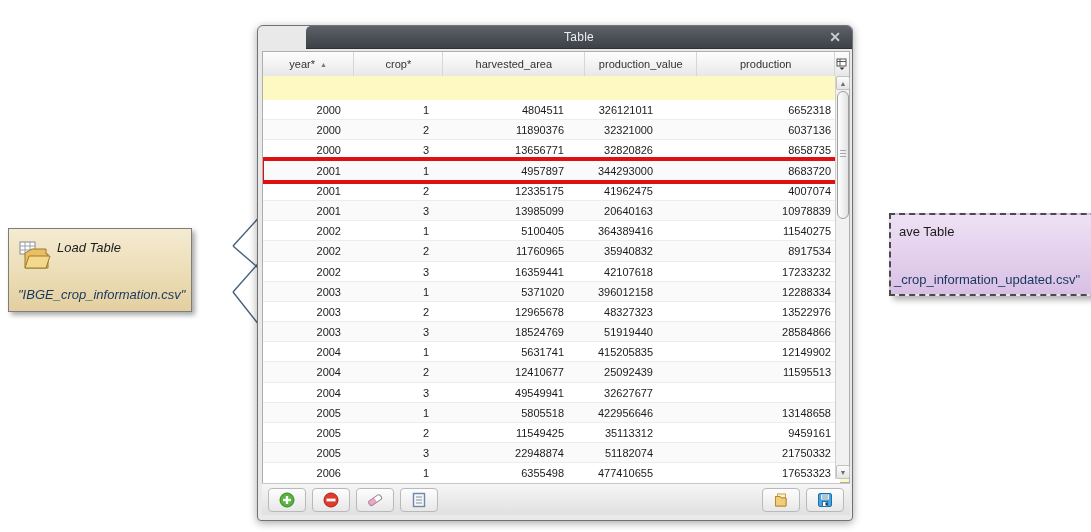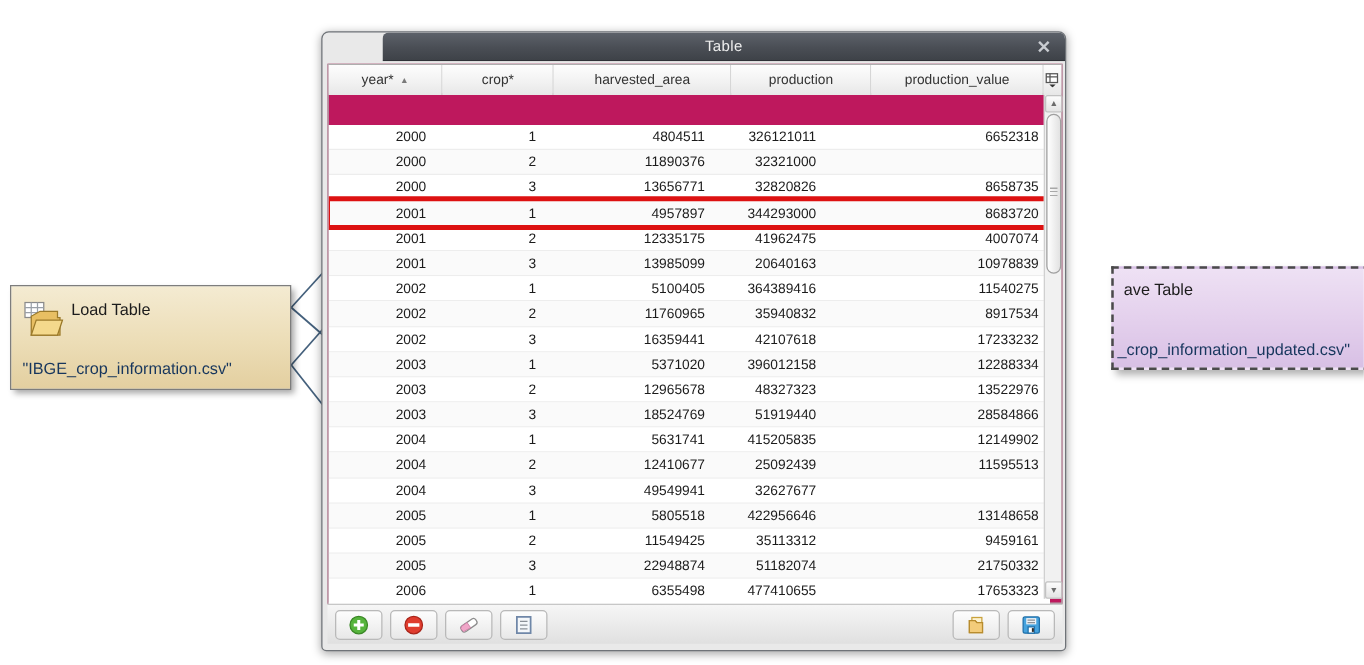--- a/index.html
+++ b/index.html
@@ -5,23 +5,23 @@
   * { margin:0; padding:0; box-sizing:border-box; }
   html,body { width:1091px; height:532px; background:#ffffff; overflow:hidden;
     font-family:"Liberation Sans", sans-serif; }
   #canvas { position:relative; width:1091px; height:532px; background:#fff; }
 
   
   #wires { position:absolute; left:0; top:0; width:1091px; height:532px; z-index:1; }
 
   
   .module { position:absolute; z-index:2; }
-  #load-module { left:8px; top:228px; width:225px; height:84px;
+  #load-module { left:8px; top:228px; width:184px; height:84px;
     background:linear-gradient(180deg,#f4ebd2 0%,#ecddb6 55%,#e3cfa0 100%);
-    border:1px solid #7d7d7d; box-shadow:3px 3px 5px rgba(0,0,0,.35); }
+    border:1px solid #7d7d7d; box-shadow:3px 3px 5px rgba(0,0,0,.35);font-style:italic; }
   #load-module .mod-title { position:absolute; left:48px; top:11px; font-size:13px; color:#1c1c1c; }
   #load-module .mod-file { position:absolute; left:9px; top:58px; font-size:13px; color:#17365d; }
   #load-module .mod-icon { position:absolute; left:10px; top:12px; }
 
   #save-module { left:845px; top:213px; width:238px; height:83px;
     background:linear-gradient(180deg,#eee1f4 0%,#e3cfec 55%,#d8c0e5 100%);
     border:2px dashed #4a4a4a; box-shadow:4px 4px 6px rgba(0,0,0,.30);margin-left:44px; }
   #save-module .mod-title { position:absolute; left:8px; top:9px; font-size:13px; color:#1c1c1c; }
   #save-module .mod-file { position:absolute; left:3px; top:57px; font-size:13px; color:#17365d; }
 
@@ -32,21 +32,21 @@
   #titlebar { position:absolute; left:0; top:0; right:0; height:23px;
     background:linear-gradient(180deg,#5d626a 0%,#4a4e55 55%,#3e4248 100%);
     border-radius:5px 5px 0 0; border-bottom:1px solid #2e3136;margin-left:48px; }
   #titlebar .title { position:absolute; left:0; right:0; top:4px; text-align:center;
     font-size:12px; color:#eeeeee; letter-spacing:.3px; }
   #close-btn { position:absolute; right:8px; top:3px; width:18px; height:17px;
     font-size:14px; font-weight:bold; color:#c9ccd1; text-align:center; line-height:17px;
     cursor:default; }
 
   #table-frame { position:absolute; left:4px; top:25px; width:588px; height:432px;
-    background:#be185d; border:1px solid #aeaeae; }
+    background:#fef9c3; border:1px solid #aeaeae; }
 
   
   #header-row { position:absolute; left:0; top:0; right:0; height:24px; display:flex;
     background:linear-gradient(180deg,#fefefe 0%,#f2f2f2 60%,#e9e9e9 100%);
     border-bottom:1px solid #c2c2c2; }
   .hcell { position:relative; height:24px; display:flex; align-items:center; justify-content:center;
     font-size:11px; color:#333; border-right:1px solid #d6d6d6;
     background:linear-gradient(180deg,#fdfdfd 0%,#f1f1f1 60%,#e7e7e7 100%); }
   .hcell:nth-child(1){ width:92px; } .hcell:nth-child(2){ width:90px; }
   .hcell:nth-child(3){ width:143px; } .hcell:nth-child(4){ width:113px; }
@@ -139,24 +139,24 @@
             <span>year*</span>
             <span class="sort-arrow">▲</span>
           </div>
           <div class="hcell">
             <span>crop*</span>
           </div>
           <div class="hcell">
             <span>harvested_area</span>
           </div>
           <div class="hcell">
+            <span>production_value</span>
+          </div>
+          <div class="hcell">
             <span>production</span>
-          </div>
-          <div class="hcell">
-            <span>production_value</span>
           </div>
           <div class="hcell" id="col-picker">
             <svg width="12" height="12" viewBox="0 0 12 12">
               <rect x="1" y="1" width="9" height="7" fill="#fff" stroke="#555"></rect>
               <line x1="1" y1="3.5" x2="10" y2="3.5" stroke="#555"></line>
               <line x1="4" y1="1" x2="4" y2="8" stroke="#555"></line>
               <path d="M3.5 9.5 L8.5 9.5 L6 12 Z" fill="#333"></path>
             </svg>
           </div>
         </div>
@@ -168,20 +168,21 @@
             <div class="tcell">1</div>
             <div class="tcell">4804511</div>
             <div class="tcell">326121011</div>
             <div class="tcell">6652318</div>
           </div>
           <div class="trow alt">
             <div class="tcell">2000</div>
             <div class="tcell">2</div>
             <div class="tcell">11890376</div>
             <div class="tcell">32321000</div>
+            <div class="tcell">6037136</div>
           </div>
           <div class="trow">
             <div class="tcell">2000</div>
             <div class="tcell">3</div>
             <div class="tcell">13656771</div>
             <div class="tcell">32820826</div>
             <div class="tcell">8658735</div>
           </div>
           <div class="trow alt">
             <div class="tcell">2001</div>

